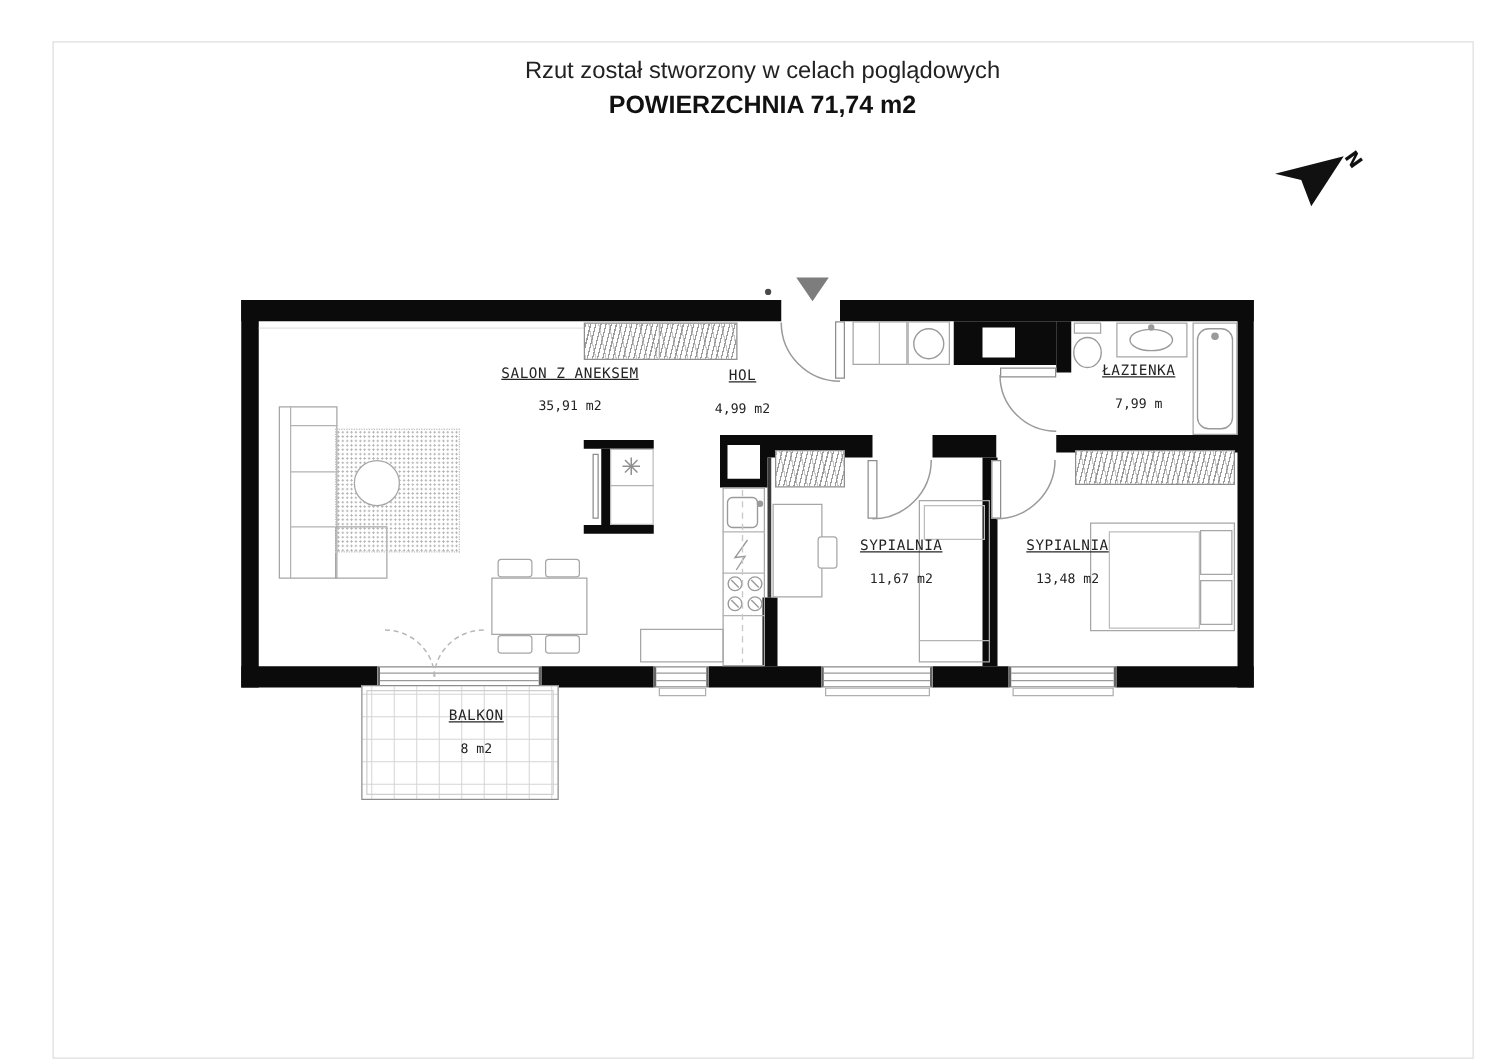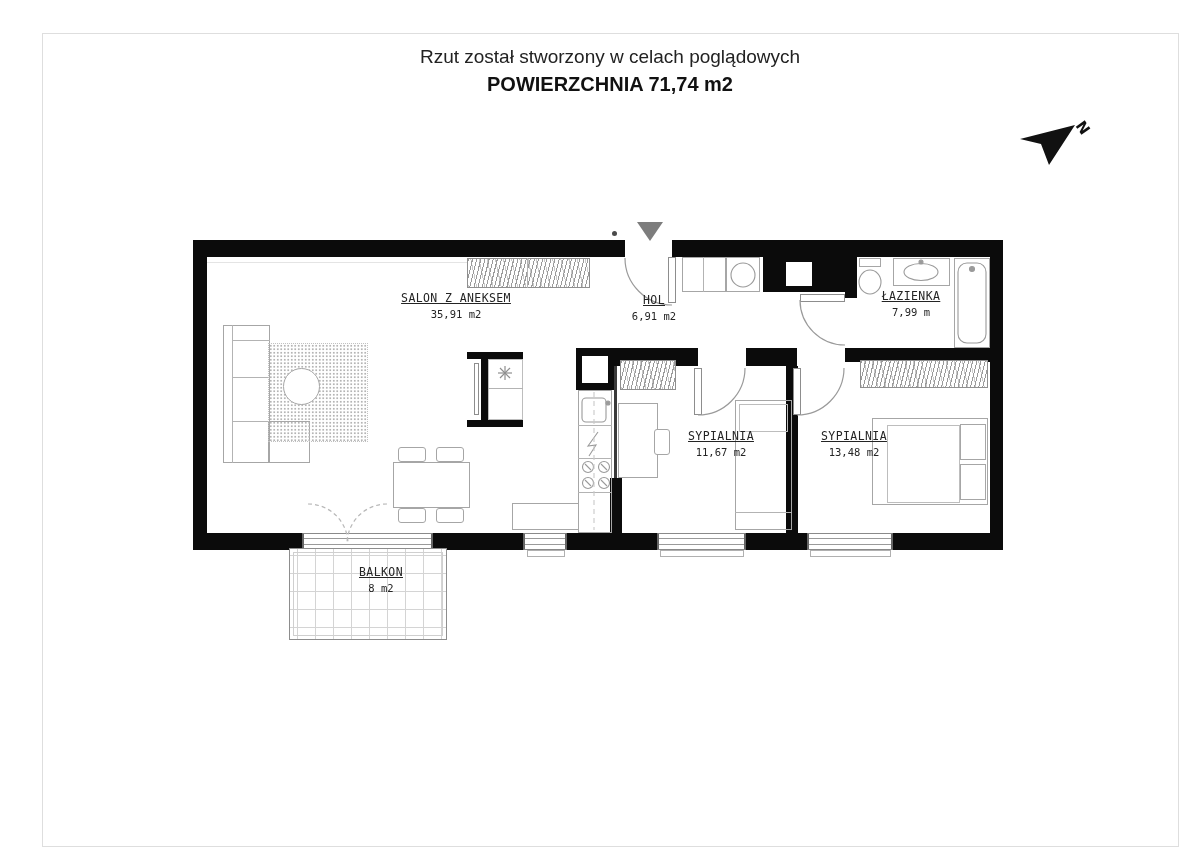--- a/index.html
+++ b/index.html
@@ -25,21 +25,21 @@
   .window .wl{position:absolute;left:0;right:0;height:1px;background:#9a9a9a;}
   .sill{position:absolute;background:#fff;border:1px solid #b0b0b0;box-sizing:border-box;}
   .leaf{position:absolute;background:#fff;border:1px solid #8d8d8d;box-sizing:border-box;}
   .balcony{position:absolute;border:1px solid #8d8d8d;outline:1px solid #cfcfcf;outline-offset:-5px;box-sizing:border-box;
     background-color:#fff;
     background-image:linear-gradient(#d4d4d4 1px,transparent 1px),linear-gradient(90deg,#d4d4d4 1px,transparent 1px);
     background-size:18px 18px;background-position:7px 6px;}
   .label{position:absolute;transform:translateX(-50%);text-align:center;
     font-family:"DejaVu Sans Mono",monospace;color:#242424;white-space:nowrap;}
   .label .rn{font-size:11.5px;letter-spacing:.4px;line-height:13px;text-decoration:underline;}
-  .label .ra{font-size:10.5px;line-height:12px;margin-top:3px;}
+  .label .ra{font-size:10.5px;line-height:12px;margin-top:14px;}
   .tri{position:absolute;width:0;height:0;border-left:13px solid transparent;border-right:13px solid transparent;border-top:19px solid #7d7d7d;}
   .dot{position:absolute;width:5px;height:5px;border-radius:50%;background:#4a4a4a;}
   svg.overlay{position:absolute;left:0;top:0;pointer-events:none;}
   .roundch{border-radius:3px;}
 </style>
 </head>
 <body>
 
 <div class="frame"></div>
 
@@ -216,23 +216,23 @@
     <line x1="505" y1="366" x2="505" y2="380"></line>
     <line x1="500" y1="368" x2="510" y2="378"></line>
     <line x1="510" y1="368" x2="500" y2="378"></line>
   </g>
 </svg>
 
 <div class="label" style="left:456px;top:292px;">
   <div class="rn">SALON Z ANEKSEM</div>
   <div class="ra">35,91 m2</div>
 </div>
-<div class="label" style="left:654px;top:294px;">
+<div class="label" style="left:594px;top:294px;">
   <div class="rn">HOL</div>
-  <div class="ra">6,91 m2</div>
+  <div class="ra">4,99 m2</div>
 </div>
 <div class="label" style="left:911px;top:290px;">
   <div class="rn">ŁAZIENKA</div>
   <div class="ra">7,99 m</div>
 </div>
 <div class="label" style="left:721px;top:430px;">
   <div class="rn">SYPIALNIA</div>
   <div class="ra">11,67 m2</div>
 </div>
 <div class="label" style="left:854px;top:430px;">

